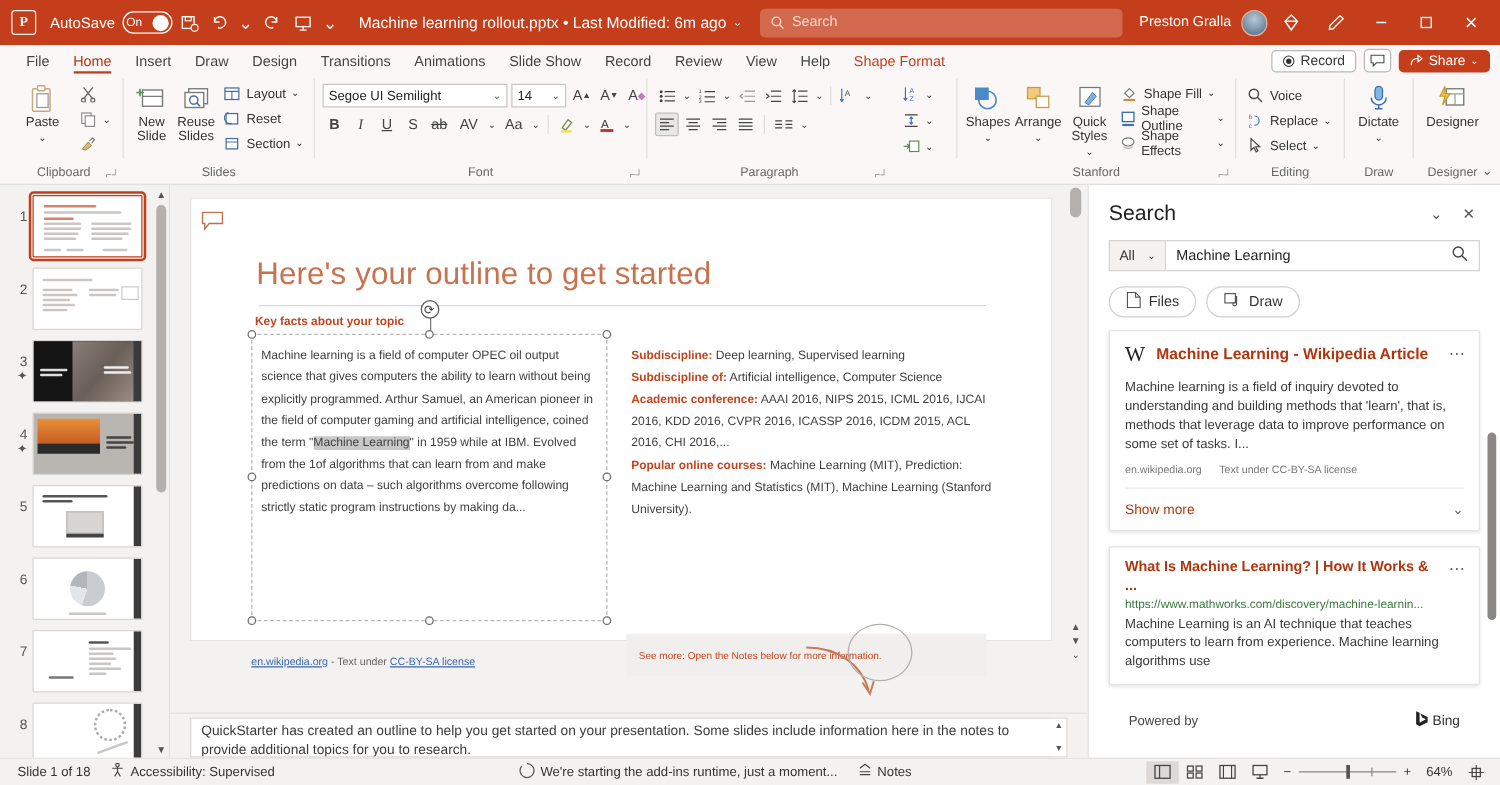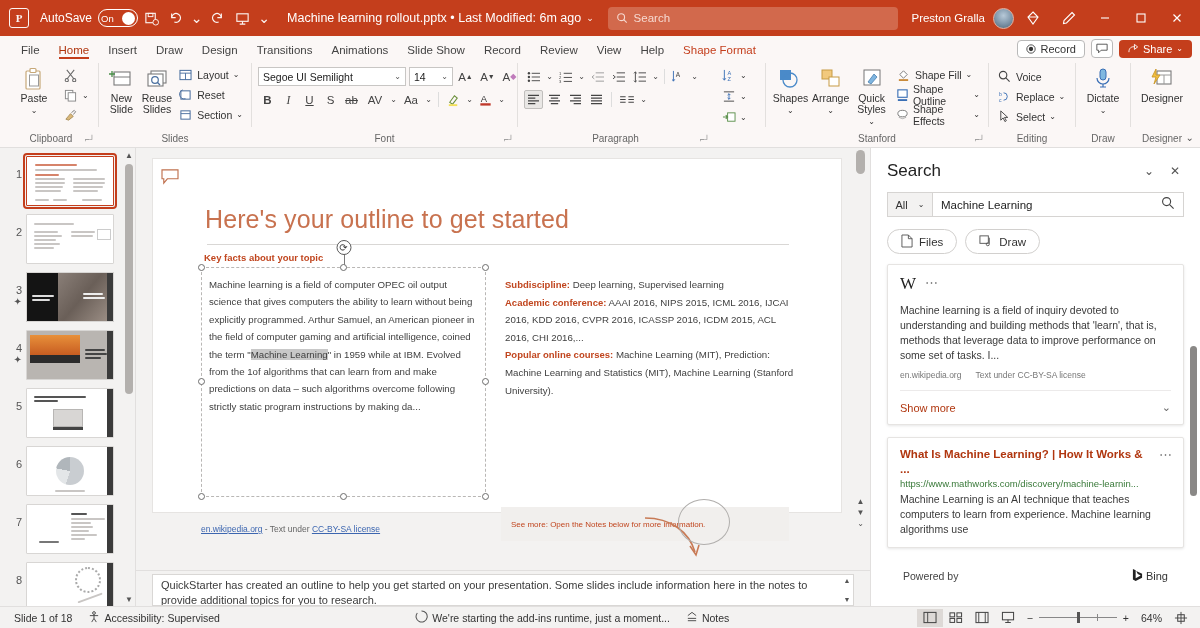--- a/index.html
+++ b/index.html
@@ -946,20 +946,21 @@
             <div class="handle" style="left:50%;bottom:-4px;margin-left:-4px"></div>
             <div class="handle" style="right:-4px;bottom:-4px"></div>
           </div>
 
           <div class="body-text">
             <span>Machine learning is a field of computer OPEC oil output science that gives computers the ability to learn without being explicitly programmed. Arthur Samuel, an American pioneer in the field of computer gaming and artificial intelligence, coined the term "</span><span class="hl">Machine Learning</span><span>" in 1959 while at IBM. Evolved from the 1of algorithms that can learn from and make predictions on data – such algorithms overcome following strictly static program instructions by making da...</span>
           </div>
 
           <div class="right-col">
             <div><b>Subdiscipline:</b><span> Deep learning, Supervised learning</span></div>
+            <div><b>Subdiscipline of:</b><span> Artificial intelligence, Computer Science</span></div>
             <div><b>Academic conference:</b><span> AAAI 2016, NIPS 2015, ICML 2016, IJCAI 2016, KDD 2016, CVPR 2016, ICASSP 2016, ICDM 2015, ACL 2016, CHI 2016,...</span></div>
             <div><b>Popular online courses:</b><span> Machine Learning (MIT), Prediction: Machine Learning and Statistics (MIT), Machine Learning (Stanford University).</span></div>
           </div>
 
           <div class="src-line">
             <a href="#">en.wikipedia.org</a><span> - Text under </span><a href="#">CC-BY-SA license</a>
           </div>
 
           <div class="notes-hint">
             <span>See more: Open the Notes below for more information.</span>
@@ -1034,20 +1035,21 @@
           </span>
           <span>Draw</span>
         </div>
       </div>
 
       <div class="sp-body">
 
         <div class="card">
           <div class="card-head">
             <span class="wiki-w">W</span>
+            <span class="card-title">Machine Learning - Wikipedia Article</span>
             <span class="dots">⋯</span>
           </div>
           <div class="card-desc">Machine learning is a field of inquiry devoted to understanding and building methods that 'learn', that is, methods that leverage data to improve performance on some set of tasks. I...</div>
           <div class="card-meta">
             <span>en.wikipedia.org</span>
             <span>Text under CC-BY-SA license</span>
           </div>
           <div class="card-div"></div>
           <div class="showmore">
             <span>Show more</span>

